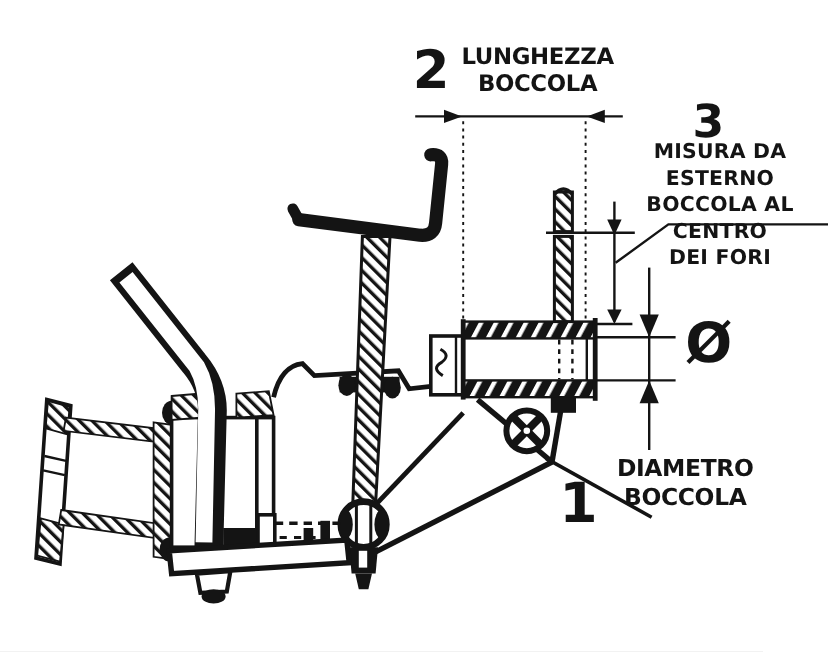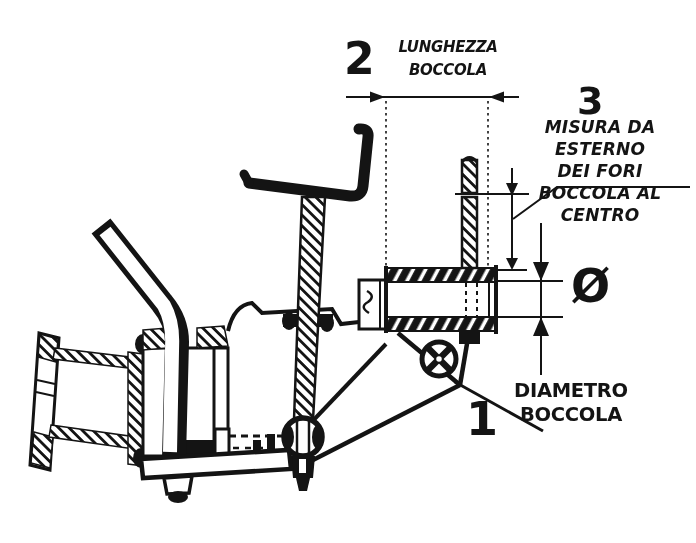--- a/index.html
+++ b/index.html
@@ -6,23 +6,23 @@
   .stage{
     position:relative;width:696px;height:543px;background:#ffffff;
     font-family:"DejaVu Sans","Liberation Sans",sans-serif;
     overflow:hidden;
   }
   .stage svg{position:absolute;left:0;top:0;}
   .lbl{position:absolute;color:#141414;font-weight:bold;line-height:1;}
   .lbl-num{font-size:44px;}
   .lbl-block{text-align:center;letter-spacing:-0.3px;}
   #dim2-num{left:344px;top:37px;}
-  #dim2-label{left:378px;top:36px;width:140px;font-size:15px;line-height:23px;font-style:italic;}
+  #dim2-label{left:378px;top:36px;width:140px;font-size:19px;line-height:23px;}
   #dim3-num{left:577px;top:82px;font-size:38px;}
-  #dim3-label{left:503px;top:116px;width:194px;font-size:17px;line-height:22px;letter-spacing:0.2px;font-style:italic;}
+  #dim3-label{left:503px;top:116px;width:194px;font-size:17px;line-height:22px;letter-spacing:0.2px;}
   #phi-symbol{left:571px;top:263px;font-size:46px;}
   #dim1-num{left:466px;top:396px;font-size:46px;}
   #dim1-label{left:510px;top:379px;width:122px;font-size:19.5px;line-height:23.5px;text-align:center;}
 </style>
 </head>
 <body>
 
 <div class="stage">
 
   <svg width="696" height="543" viewBox="0 0 696 543">
@@ -171,22 +171,22 @@
 
   <div class="lbl lbl-num" id="dim2-num">2</div>
   <div class="lbl lbl-block" id="dim2-label">
     <div>LUNGHEZZA</div>
     <div>BOCCOLA</div>
   </div>
 
   <div class="lbl" id="dim3-num">3</div>
   <div class="lbl lbl-block" id="dim3-label">
     <div>MISURA DA ESTERNO</div>
+    <div>BOCCOLA AL CENTRO</div>
     <div>DEI FORI</div>
-    <div>BOCCOLA AL CENTRO</div>
   </div>
 
   <div class="lbl" id="phi-symbol">Ø</div>
 
   <div class="lbl" id="dim1-num">1</div>
   <div class="lbl lbl-block" id="dim1-label">
     <div>DIAMETRO</div>
     <div>BOCCOLA</div>
   </div>
 

